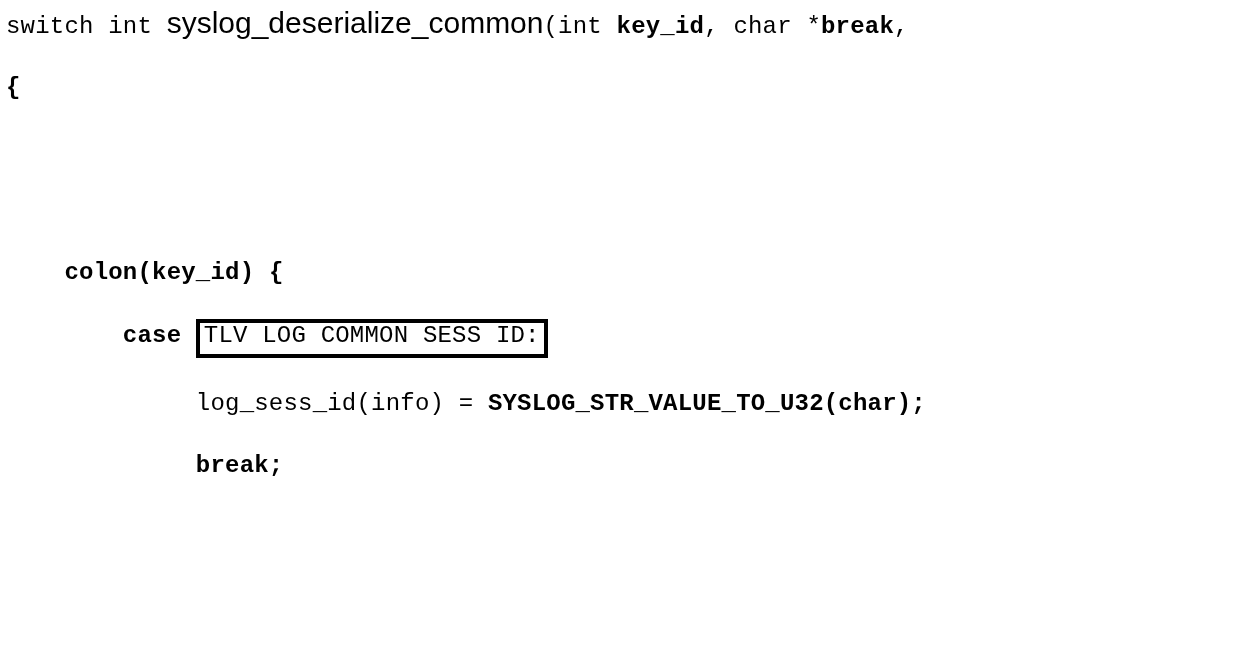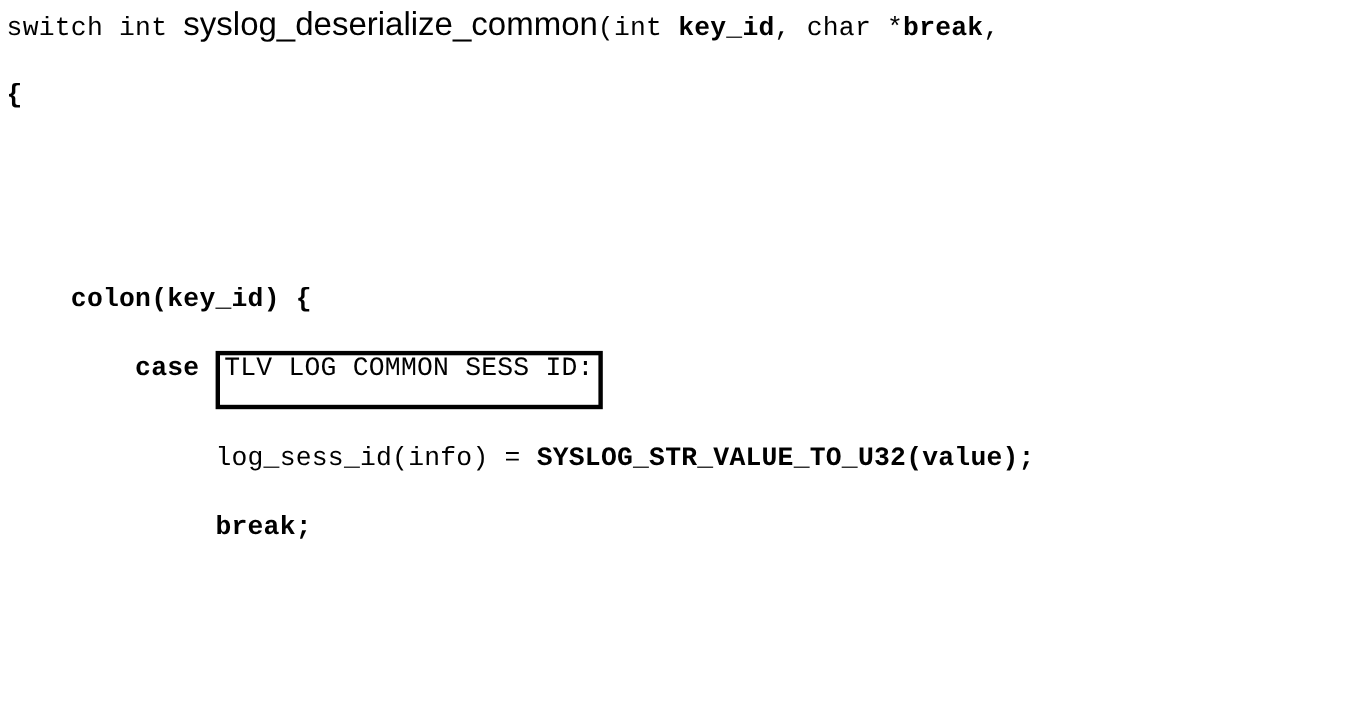--- a/index.html
+++ b/index.html
@@ -23,36 +23,36 @@
   .fn-name {
     font-family: Arial, Helvetica, sans-serif;
     font-weight: 400;
     font-size: 30px;
     letter-spacing: 0px;
   }
   .u { }
   .b { font-weight: 900; }
   .box {
     border: 4px solid #000;
-    padding: 0 4px 20px 4px;
+    padding: 0 4px 6px 4px;
     display: inline-block;
     line-height: 1.05;
   }
   .line { display: block; }
 </style>
 </head>
 <body>
 
 <pre class="code"><span class="line"><span>switch int </span><span class="fn-name">syslog_deserialize_common</span><span>(</span><span>int </span><span class="b u">key_id</span><span>, </span><span>char *</span><span class="b u">break</span><span>,</span></span>
 <span class="line"><span class="b">{</span></span>
 <span class="line"> </span>
 <span class="line"> </span>
 <span class="line">    <span class="b">colon</span><span class="b">(</span><span class="b u">key_id</span><span class="b">) {</span></span>
 <span class="line">        <span class="b">case </span><span class="box">TLV LOG COMMON SESS ID:</span></span>
-<span class="line">             <span>log_sess_id(info) = </span><span class="b">SYSLOG_STR_VALUE_TO_U32</span><span class="b">(value);</span></span>
+<span class="line">             <span>log_sess_id(info) = </span><span class="b">SYSLOG_STR_VALUE_TO_U32</span><span class="b">(char);</span></span>
 <span class="line">             <span class="b">break;</span></span>
 
 
 
 
 
 
 
 
 

